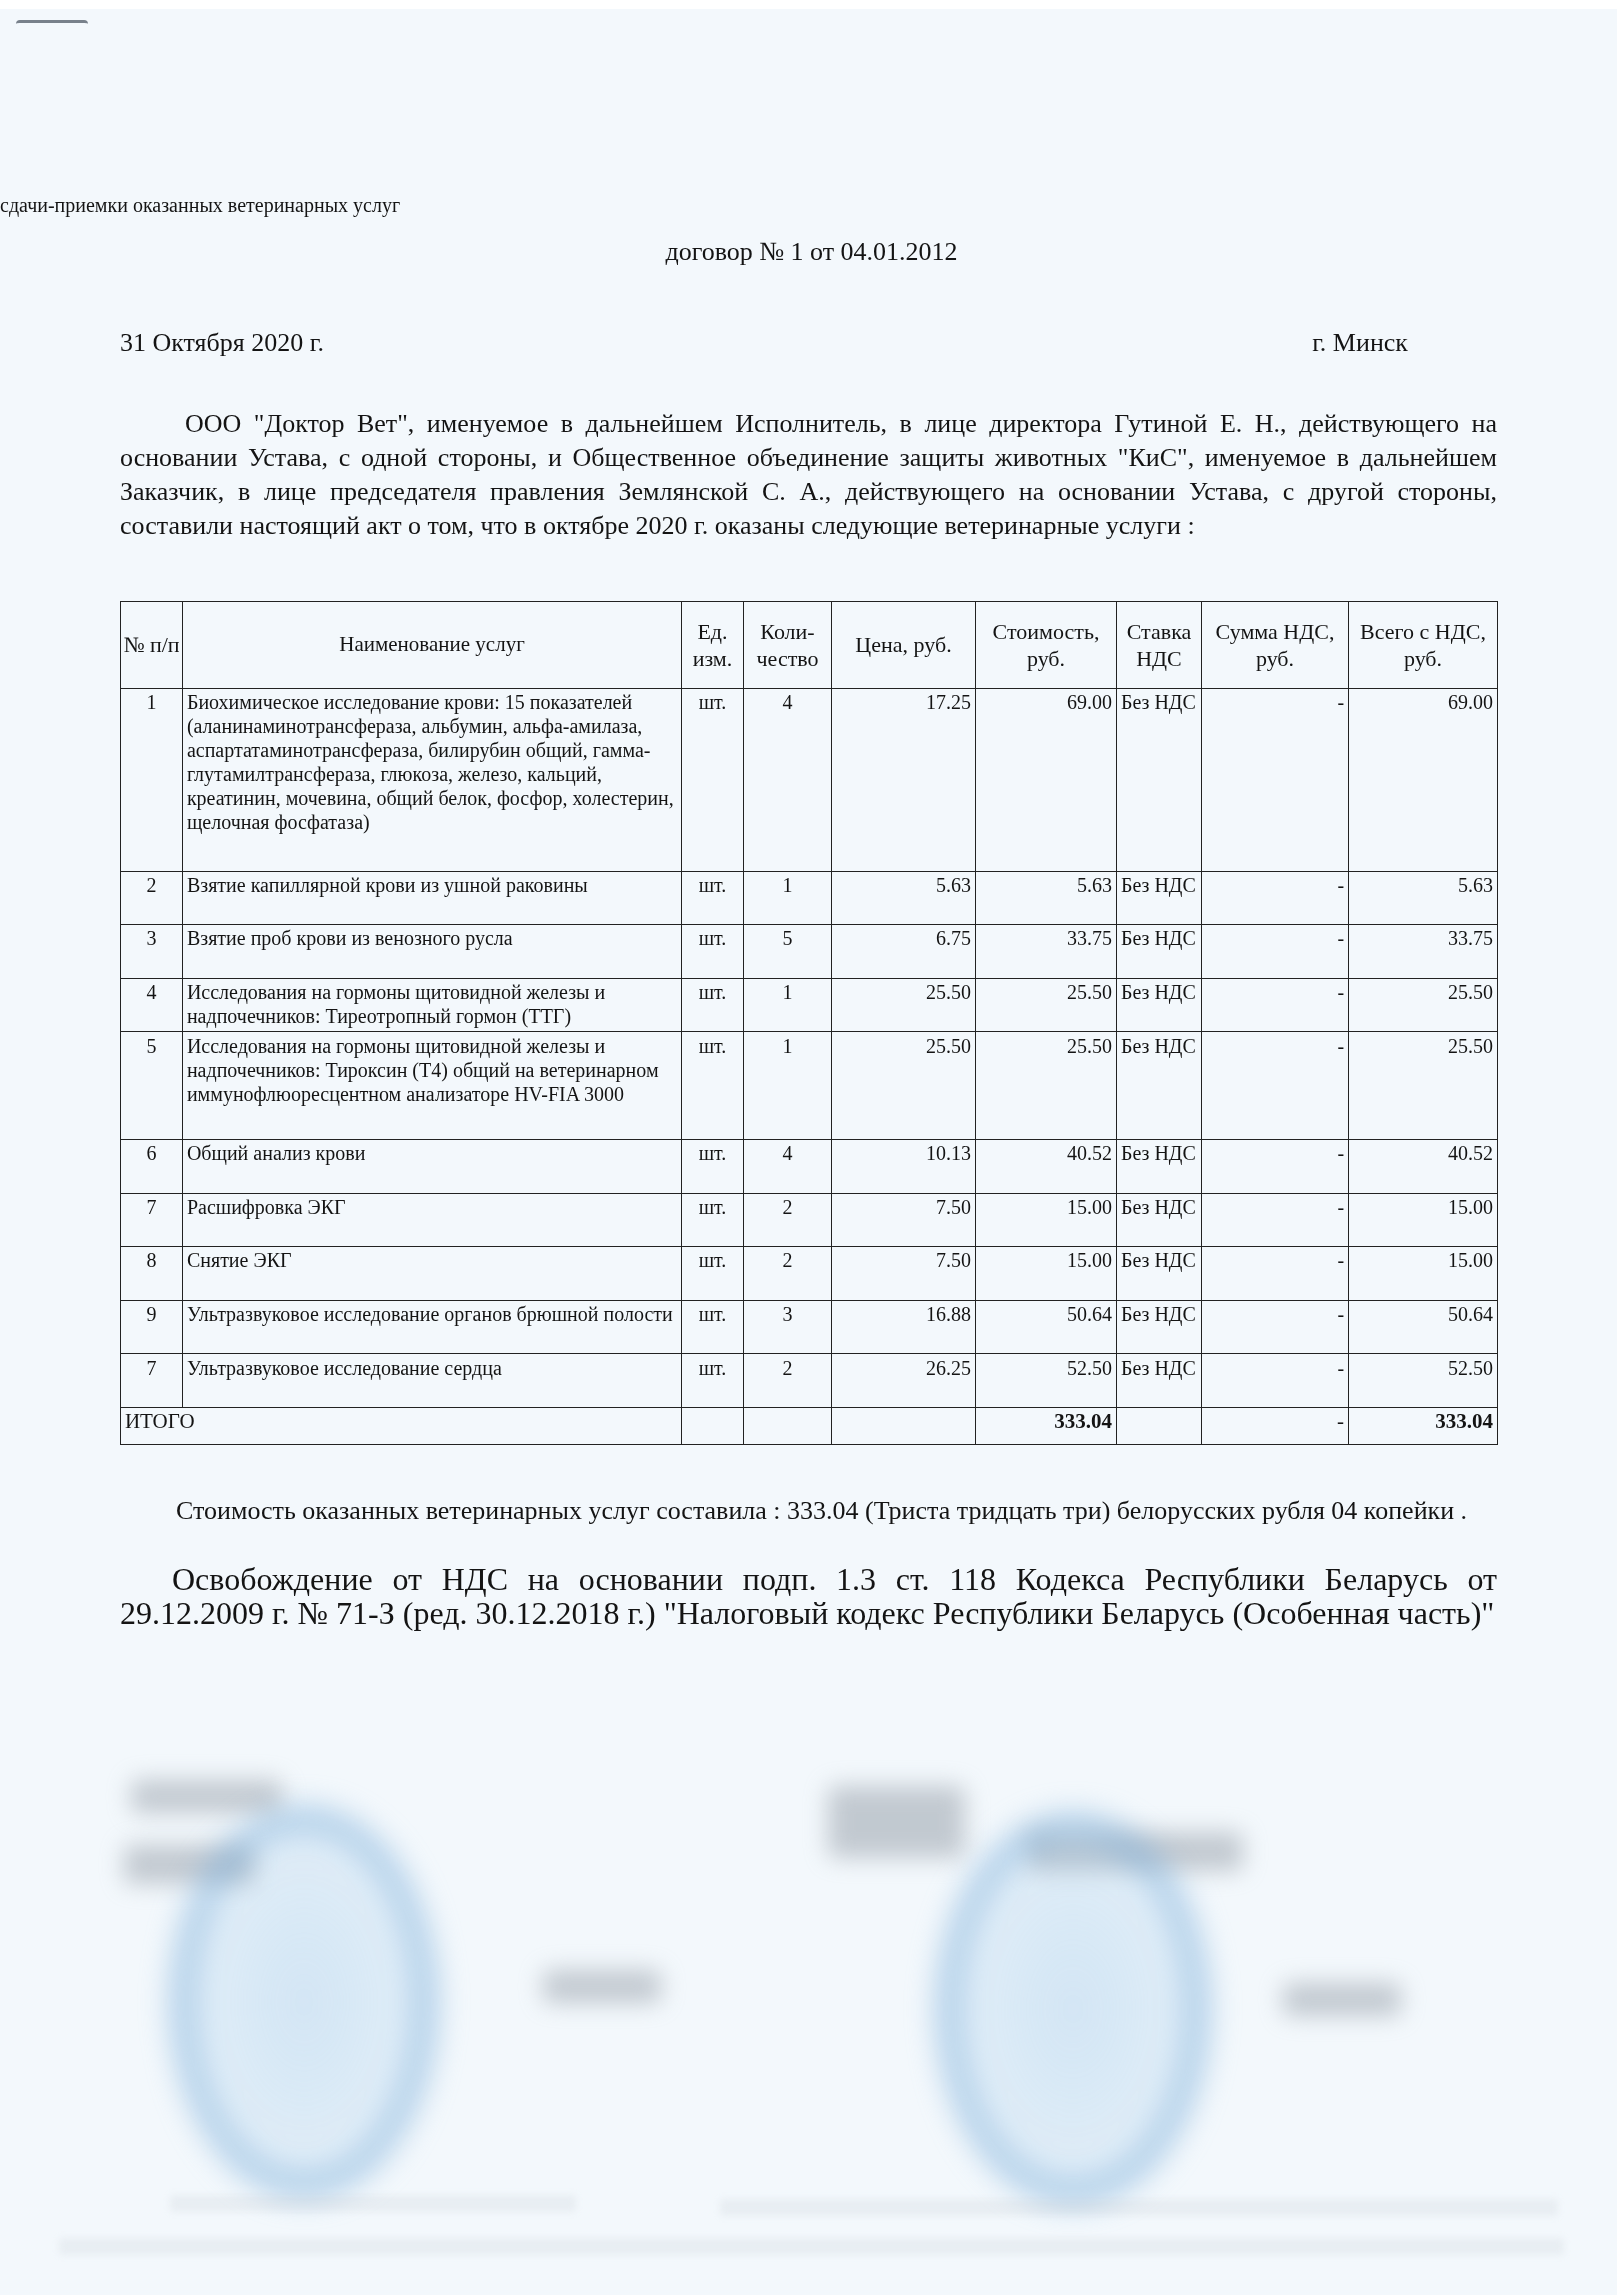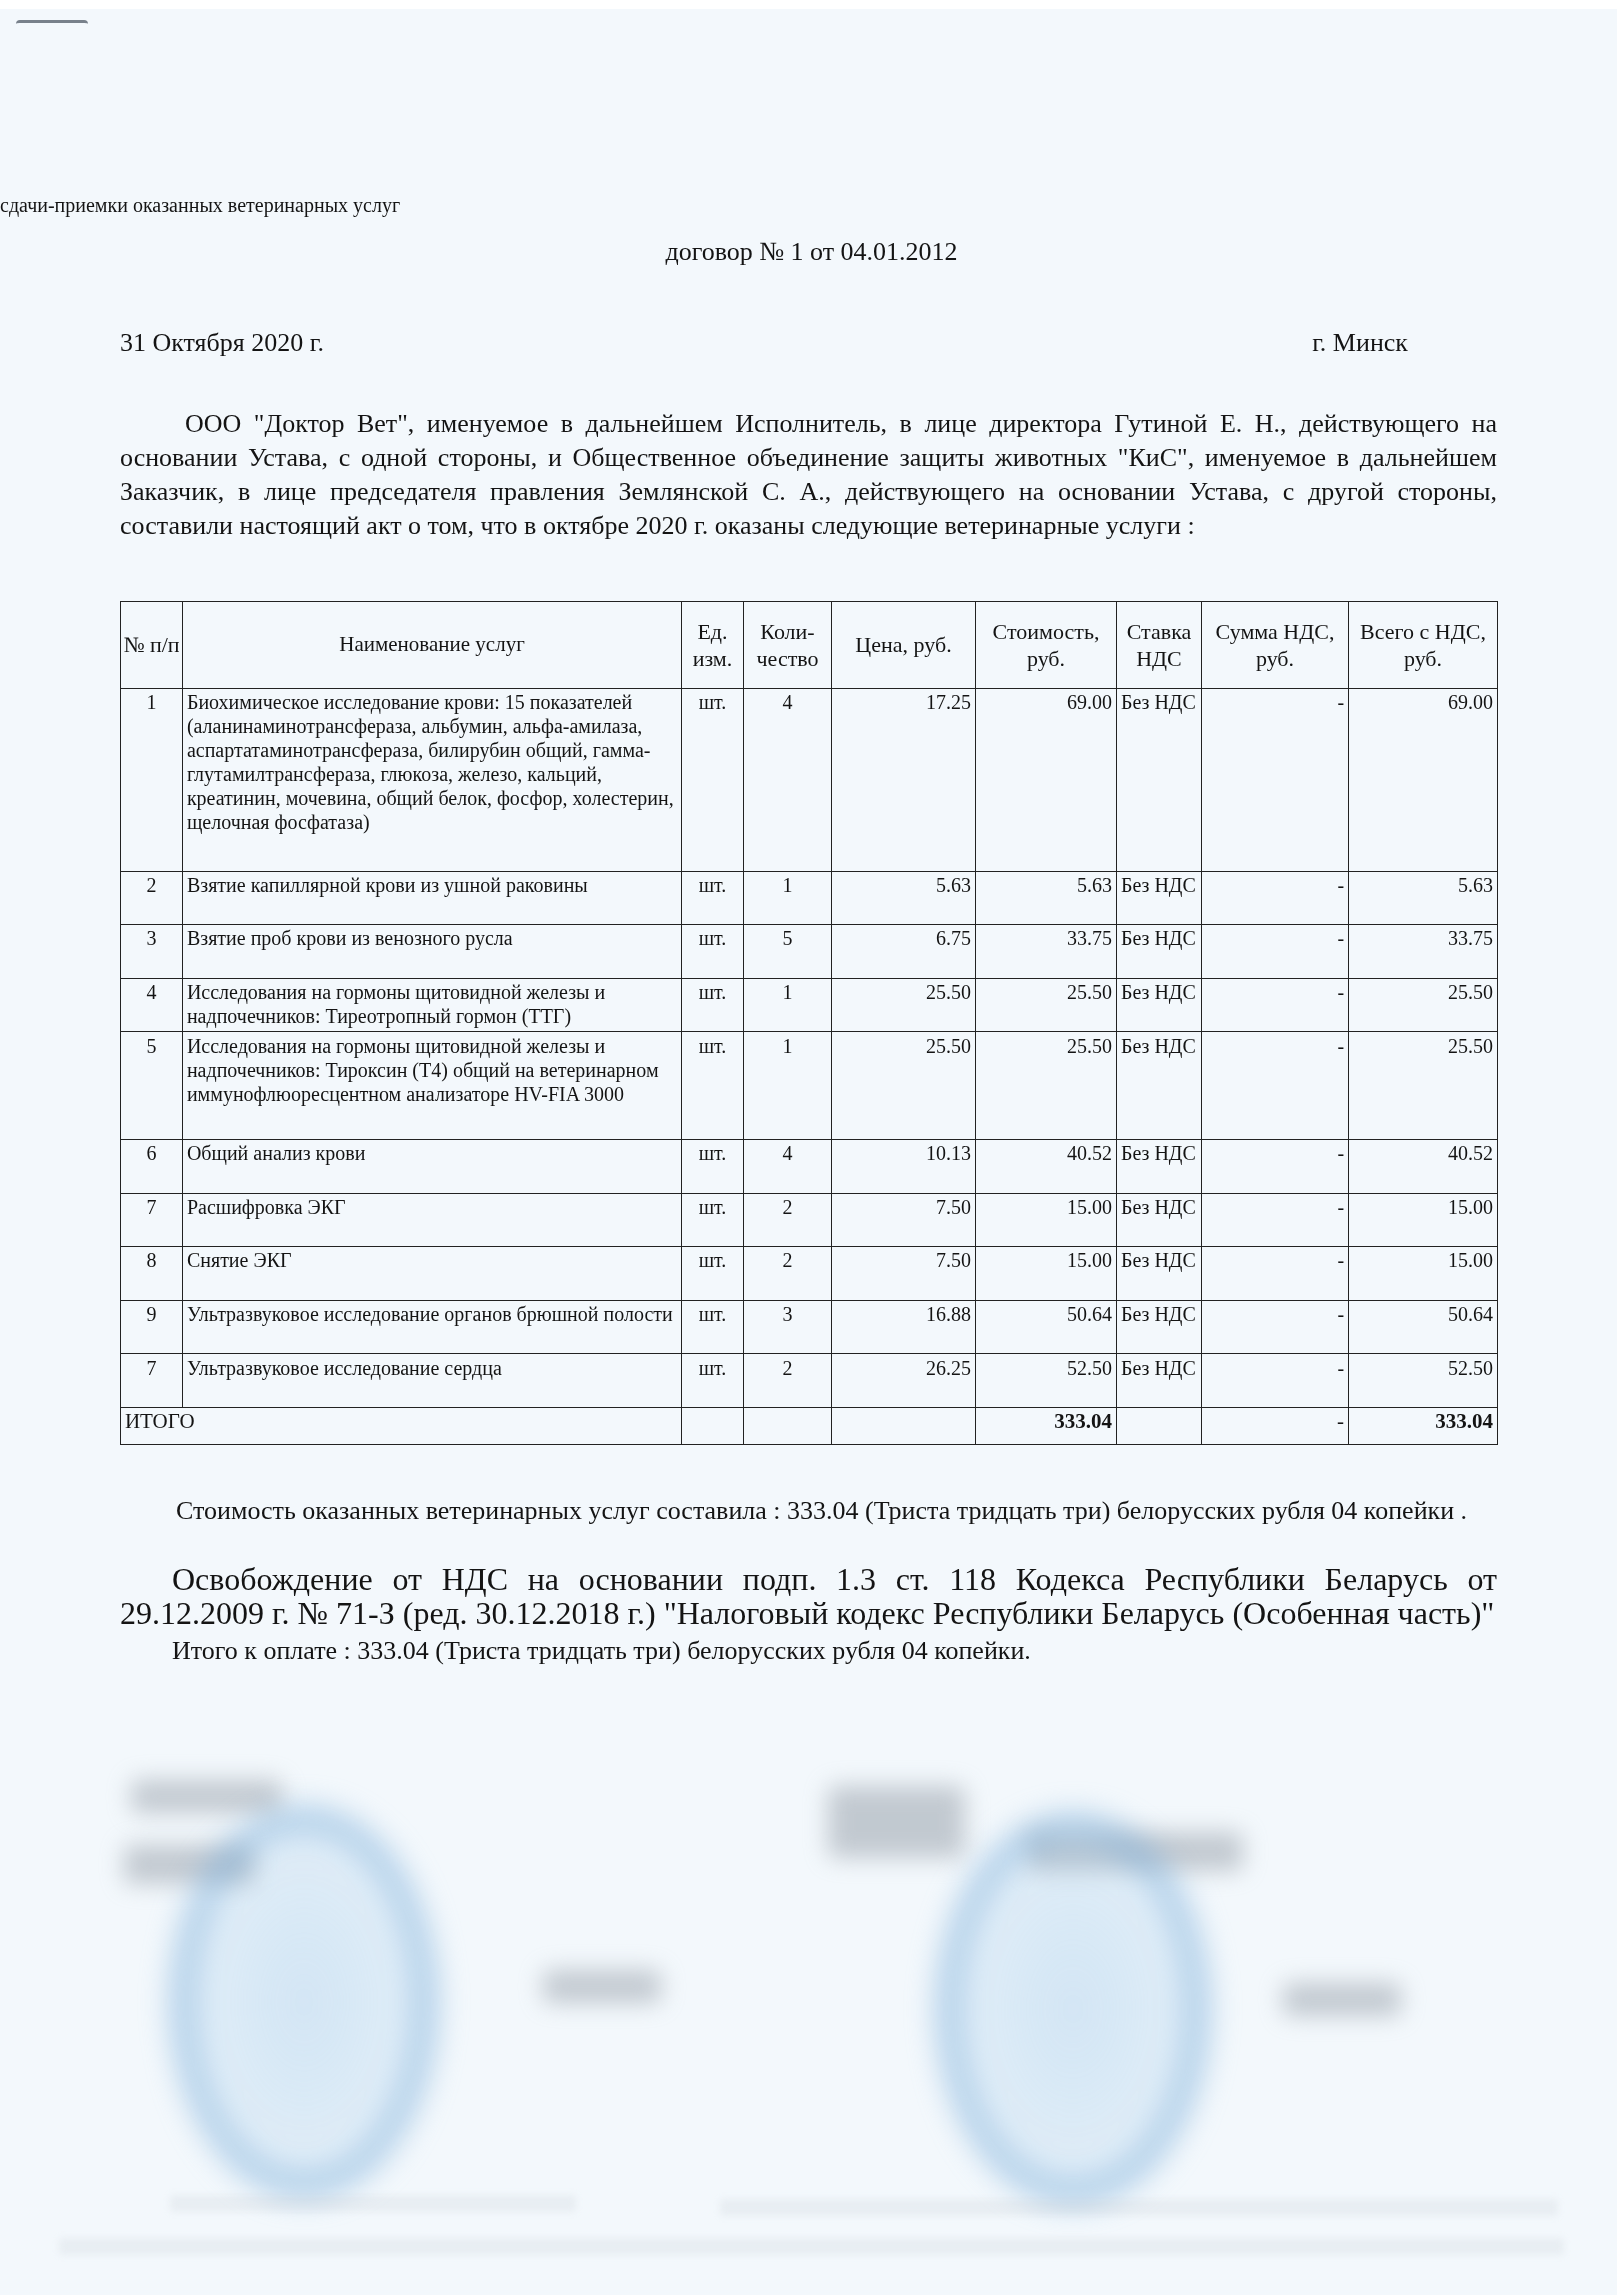--- a/index.html
+++ b/index.html
@@ -234,21 +234,20 @@
         <td class="money bold">333.04</td>
         <td></td>
         <td class="vat">-</td>
         <td class="money bold">333.04</td>
       </tr>
     </tfoot>
   </table>
 
   <div class="p-cost">Стоимость оказанных ветеринарных услуг составила : 333.04 (Триста тридцать три) белорусских рубля 04 копейки .</div>
   <div class="p-exempt">Освобождение от НДС на основании подп. 1.3 ст. 118 Кодекса Республики Беларусь от 29.12.2009 г. № 71-З (ред. 30.12.2018 г.) "Налоговый кодекс Республики Беларусь (Особенная часть)"</div>
-  <div class="p-total">Итого к оплате : 333.04 (Триста тридцать три) белорусских рубля 04 копейки.</div>
 
   <div class="sig-blur" style="left:131px;top:1780px;width:151px;height:33px;"></div>
   <div class="sig-blur" style="left:124px;top:1845px;width:131px;height:39px;"></div>
   <div class="sig-blur" style="left:828px;top:1786px;width:137px;height:72px;"></div>
   <div class="sig-blur" style="left:1027px;top:1832px;width:216px;height:39px;"></div>
   <div class="sig-blur" style="left:543px;top:1970px;width:118px;height:33px;"></div>
   <div class="sig-blur" style="left:1283px;top:1983px;width:118px;height:33px;"></div>
   <div class="stamp" style="left:170px;top:1806px;width:216px;height:340px;"></div>
   <div class="stamp" style="left:936px;top:1813px;width:222px;height:340px;"></div>
 

